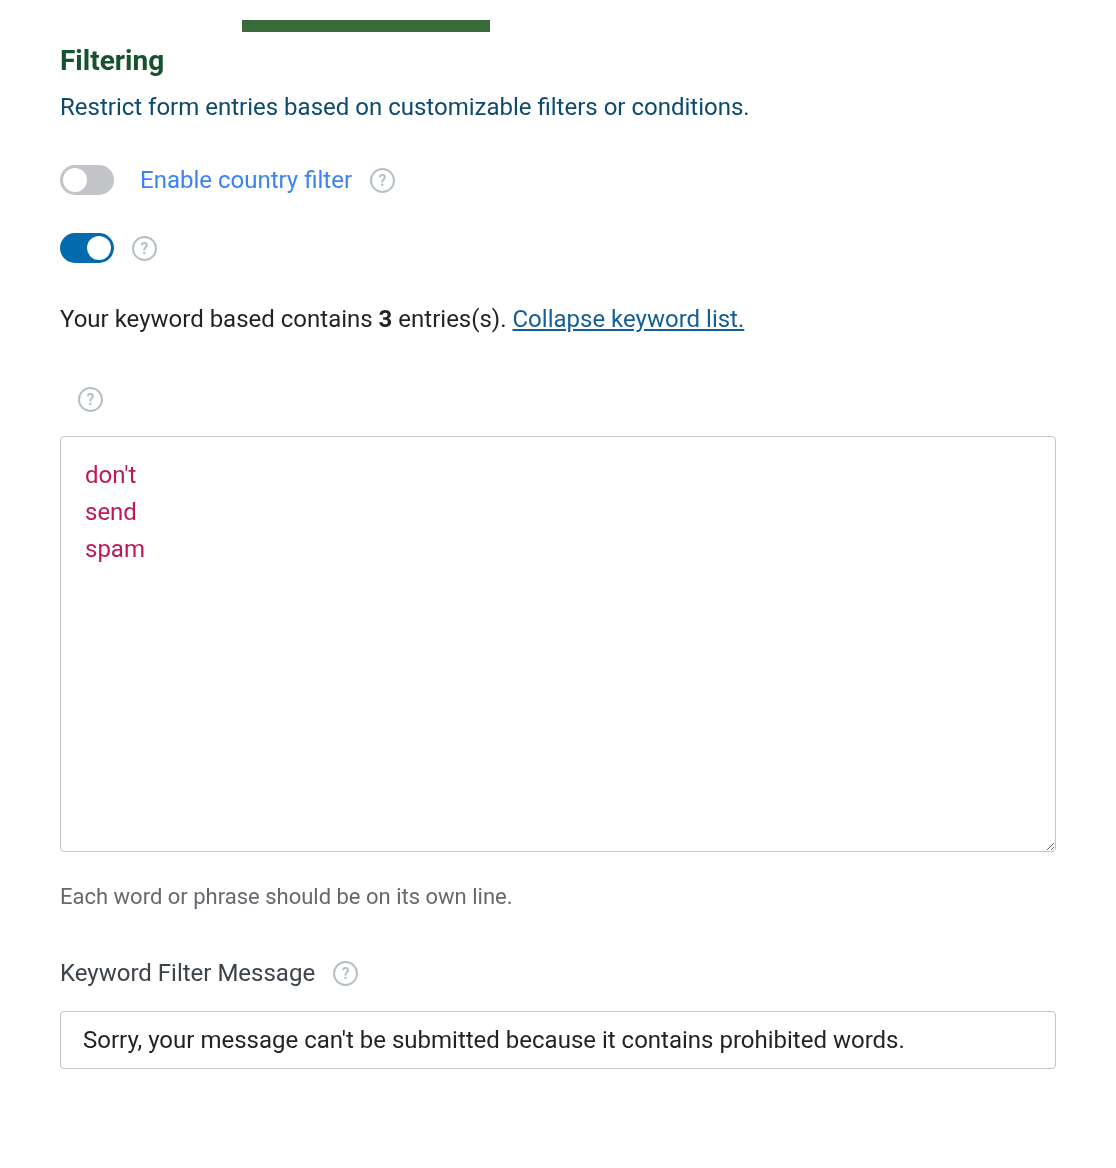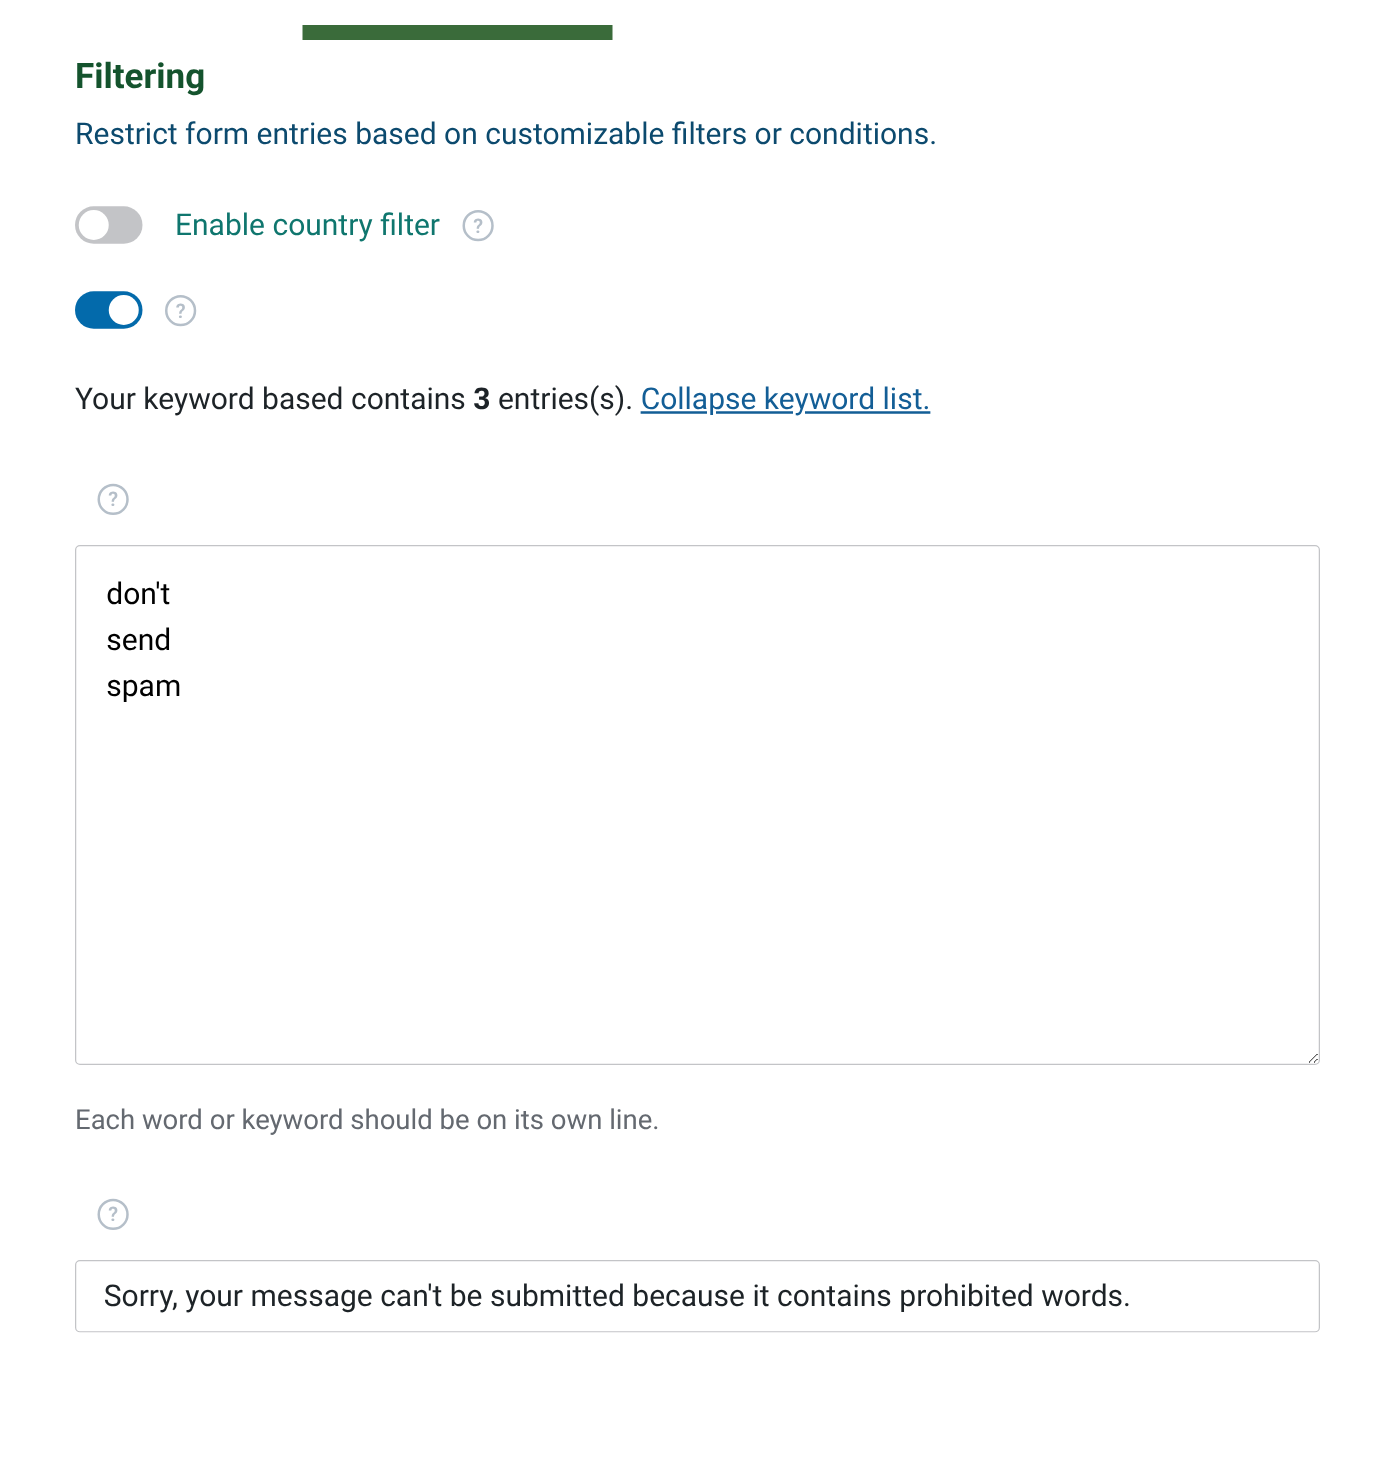--- a/index.html
+++ b/index.html
@@ -61,21 +61,21 @@
       background: #fff;
     }
     .toggle.off .toggle-knob {
       left: 3px;
     }
     .toggle.on .toggle-knob {
       left: 27px;
     }
     .toggle-label {
       font-size: 24px;
-      color: #0f766e;
+      color: #3b82f6;
       margin-left: 26px;
     }
     .help-icon {
       display: inline-flex;
       align-items: center;
       justify-content: center;
       width: 25px;
       height: 25px;
       border: 2px solid #b5bfc9;
       border-radius: 50%;
@@ -110,21 +110,21 @@
       color: #3c434a;
     }
     textarea.keyword-list {
       width: 100%;
       height: 416px;
       border: 1px solid #c3c4c7;
       border-radius: 4px;
       padding: 20px 24px;
       font-size: 24px;
       font-family: inherit;
-      color: #000000;
+      color: #be185d;
       line-height: 1.55;
       resize: vertical;
     }
     .helper-text {
       font-size: 22px;
       color: #646970;
       margin-top: 28px;
       margin-bottom: 50px;
     }
     input.keyword-message {
@@ -169,22 +169,23 @@
 </p>
 
 <div class="field-label-row">
   <span class="help-icon">?</span>
 </div>
 
 <textarea class="keyword-list" style="">don't
 send
 spam</textarea>
 
-<p class="helper-text">Each word or keyword should be on its own line.</p>
+<p class="helper-text">Each word or phrase should be on its own line.</p>
 
 <div class="field-label-row">
+  <span class="field-label">Keyword Filter Message</span>
   <span class="help-icon">?</span>
 </div>
 
 <input type="text" class="keyword-message" value="Sorry, your message can't be submitted because it contains prohibited words." style="">
 
 
 
 
 </body></html>

